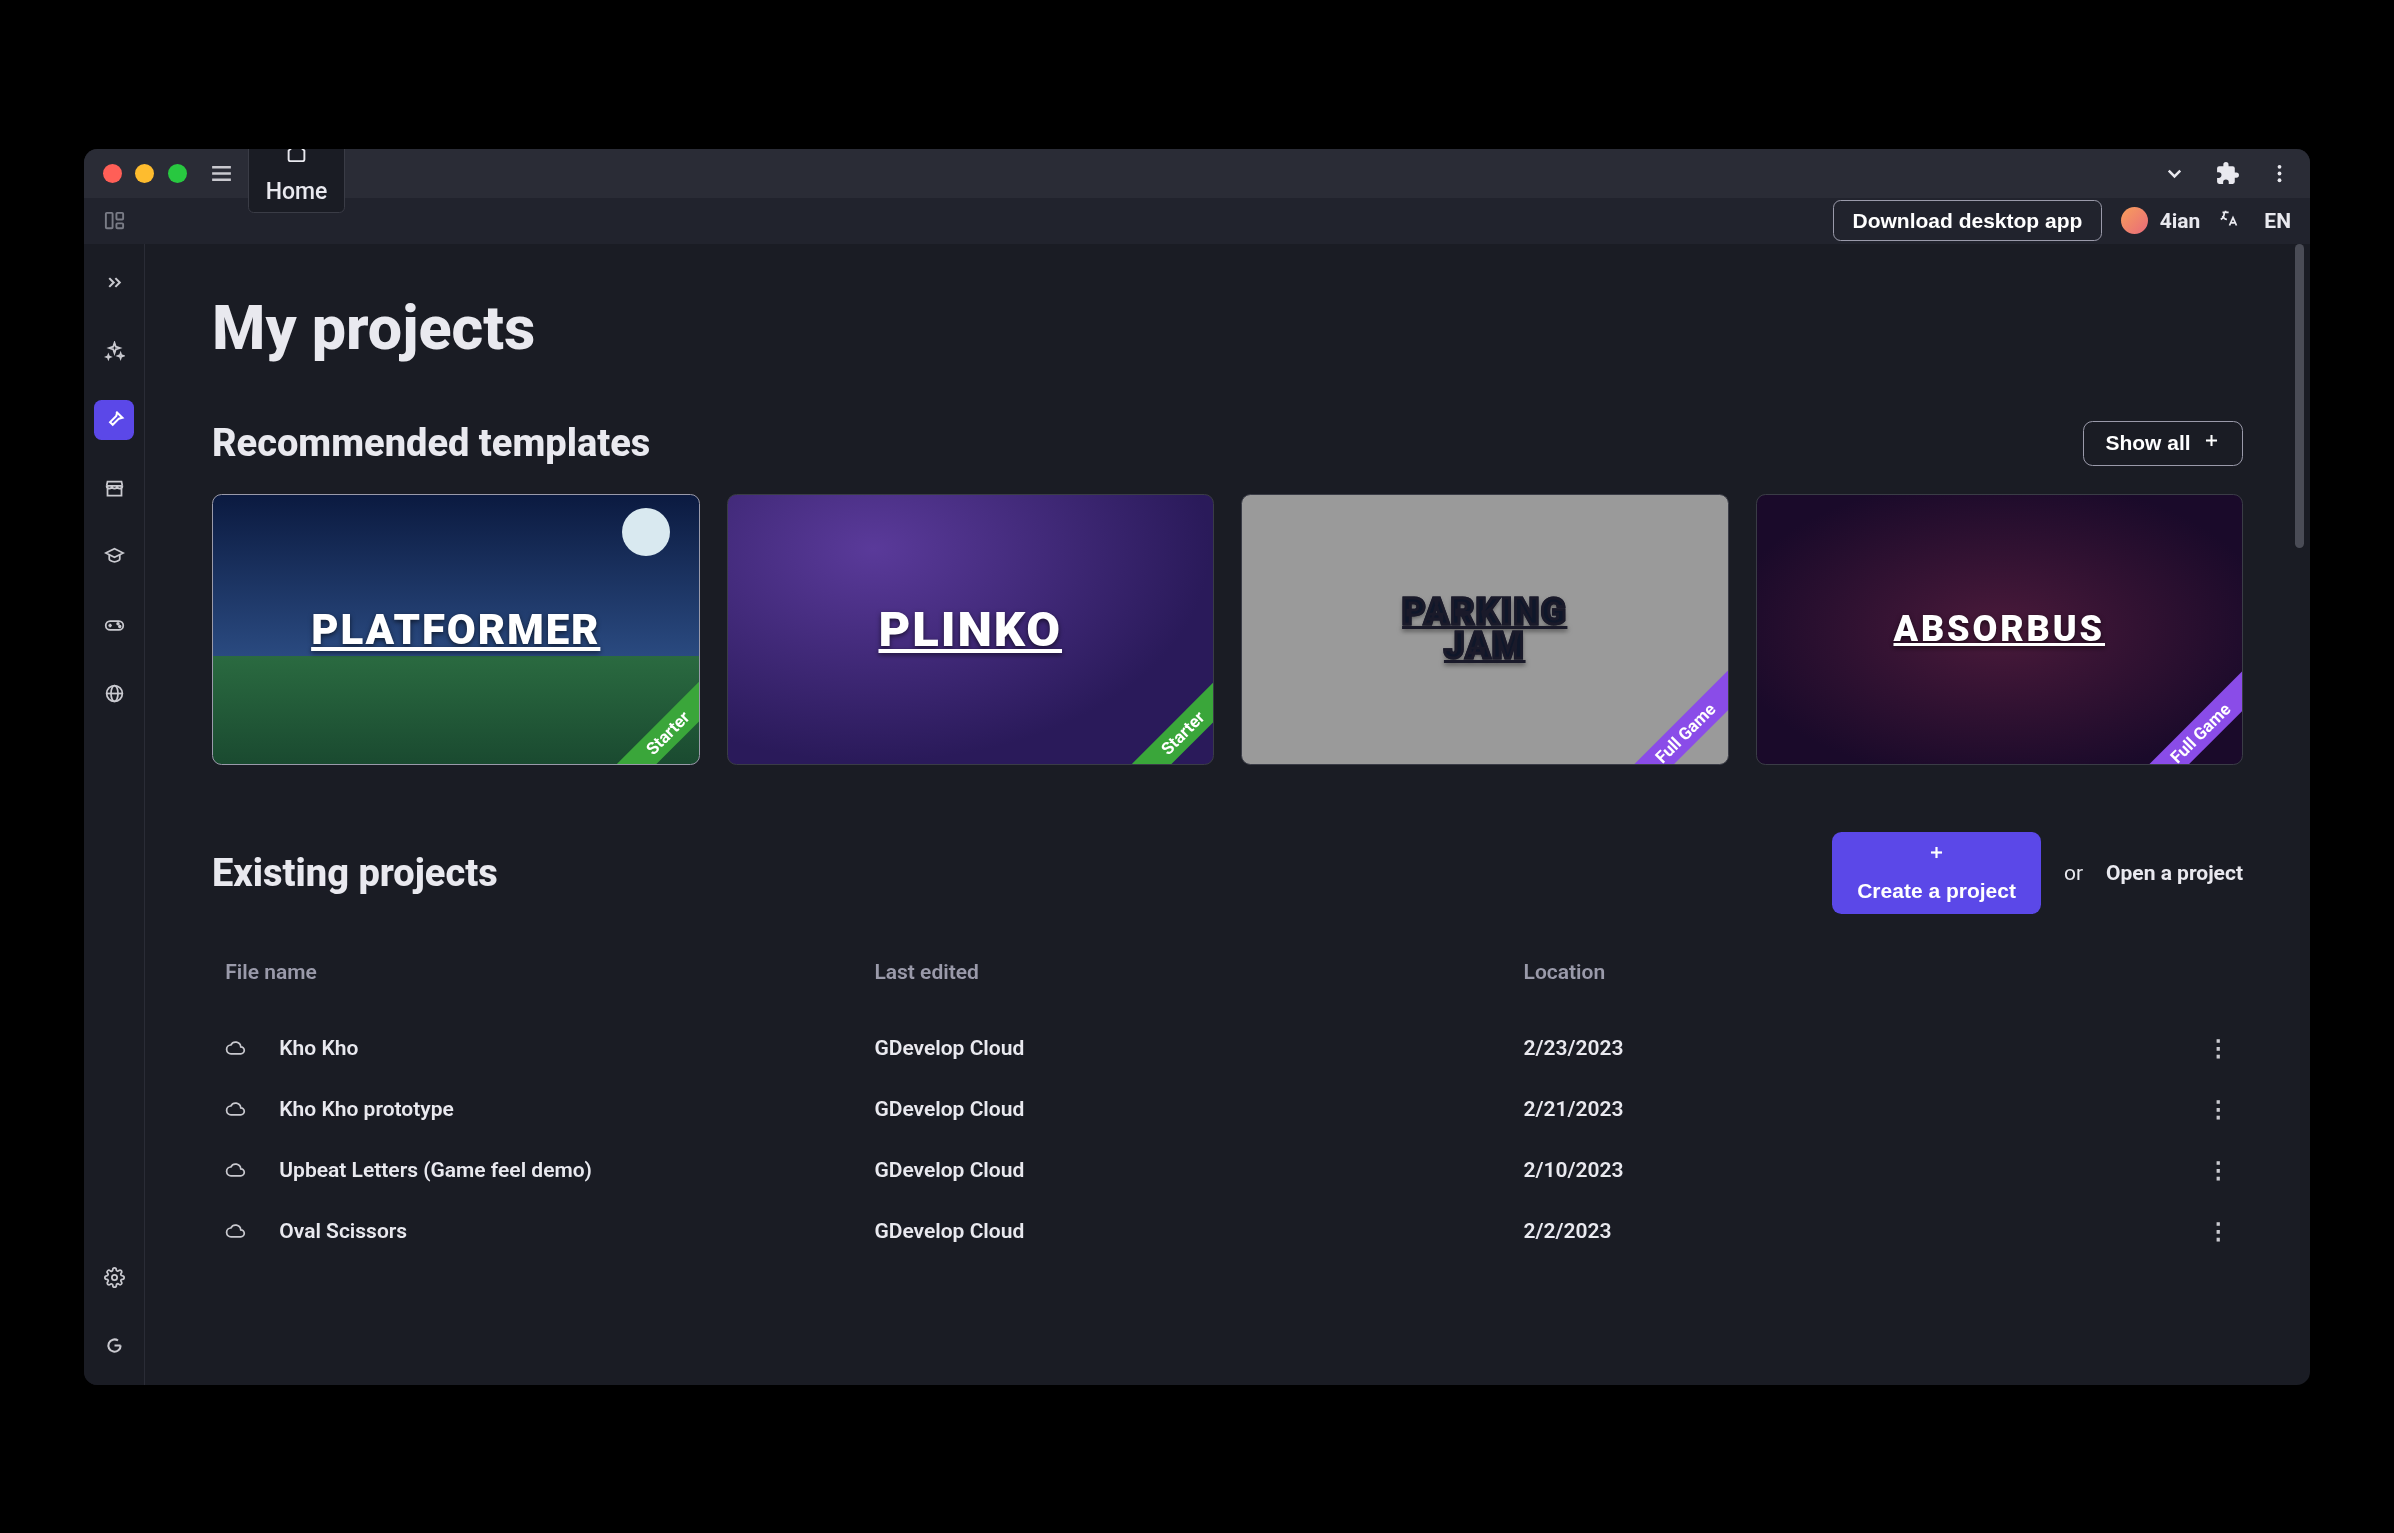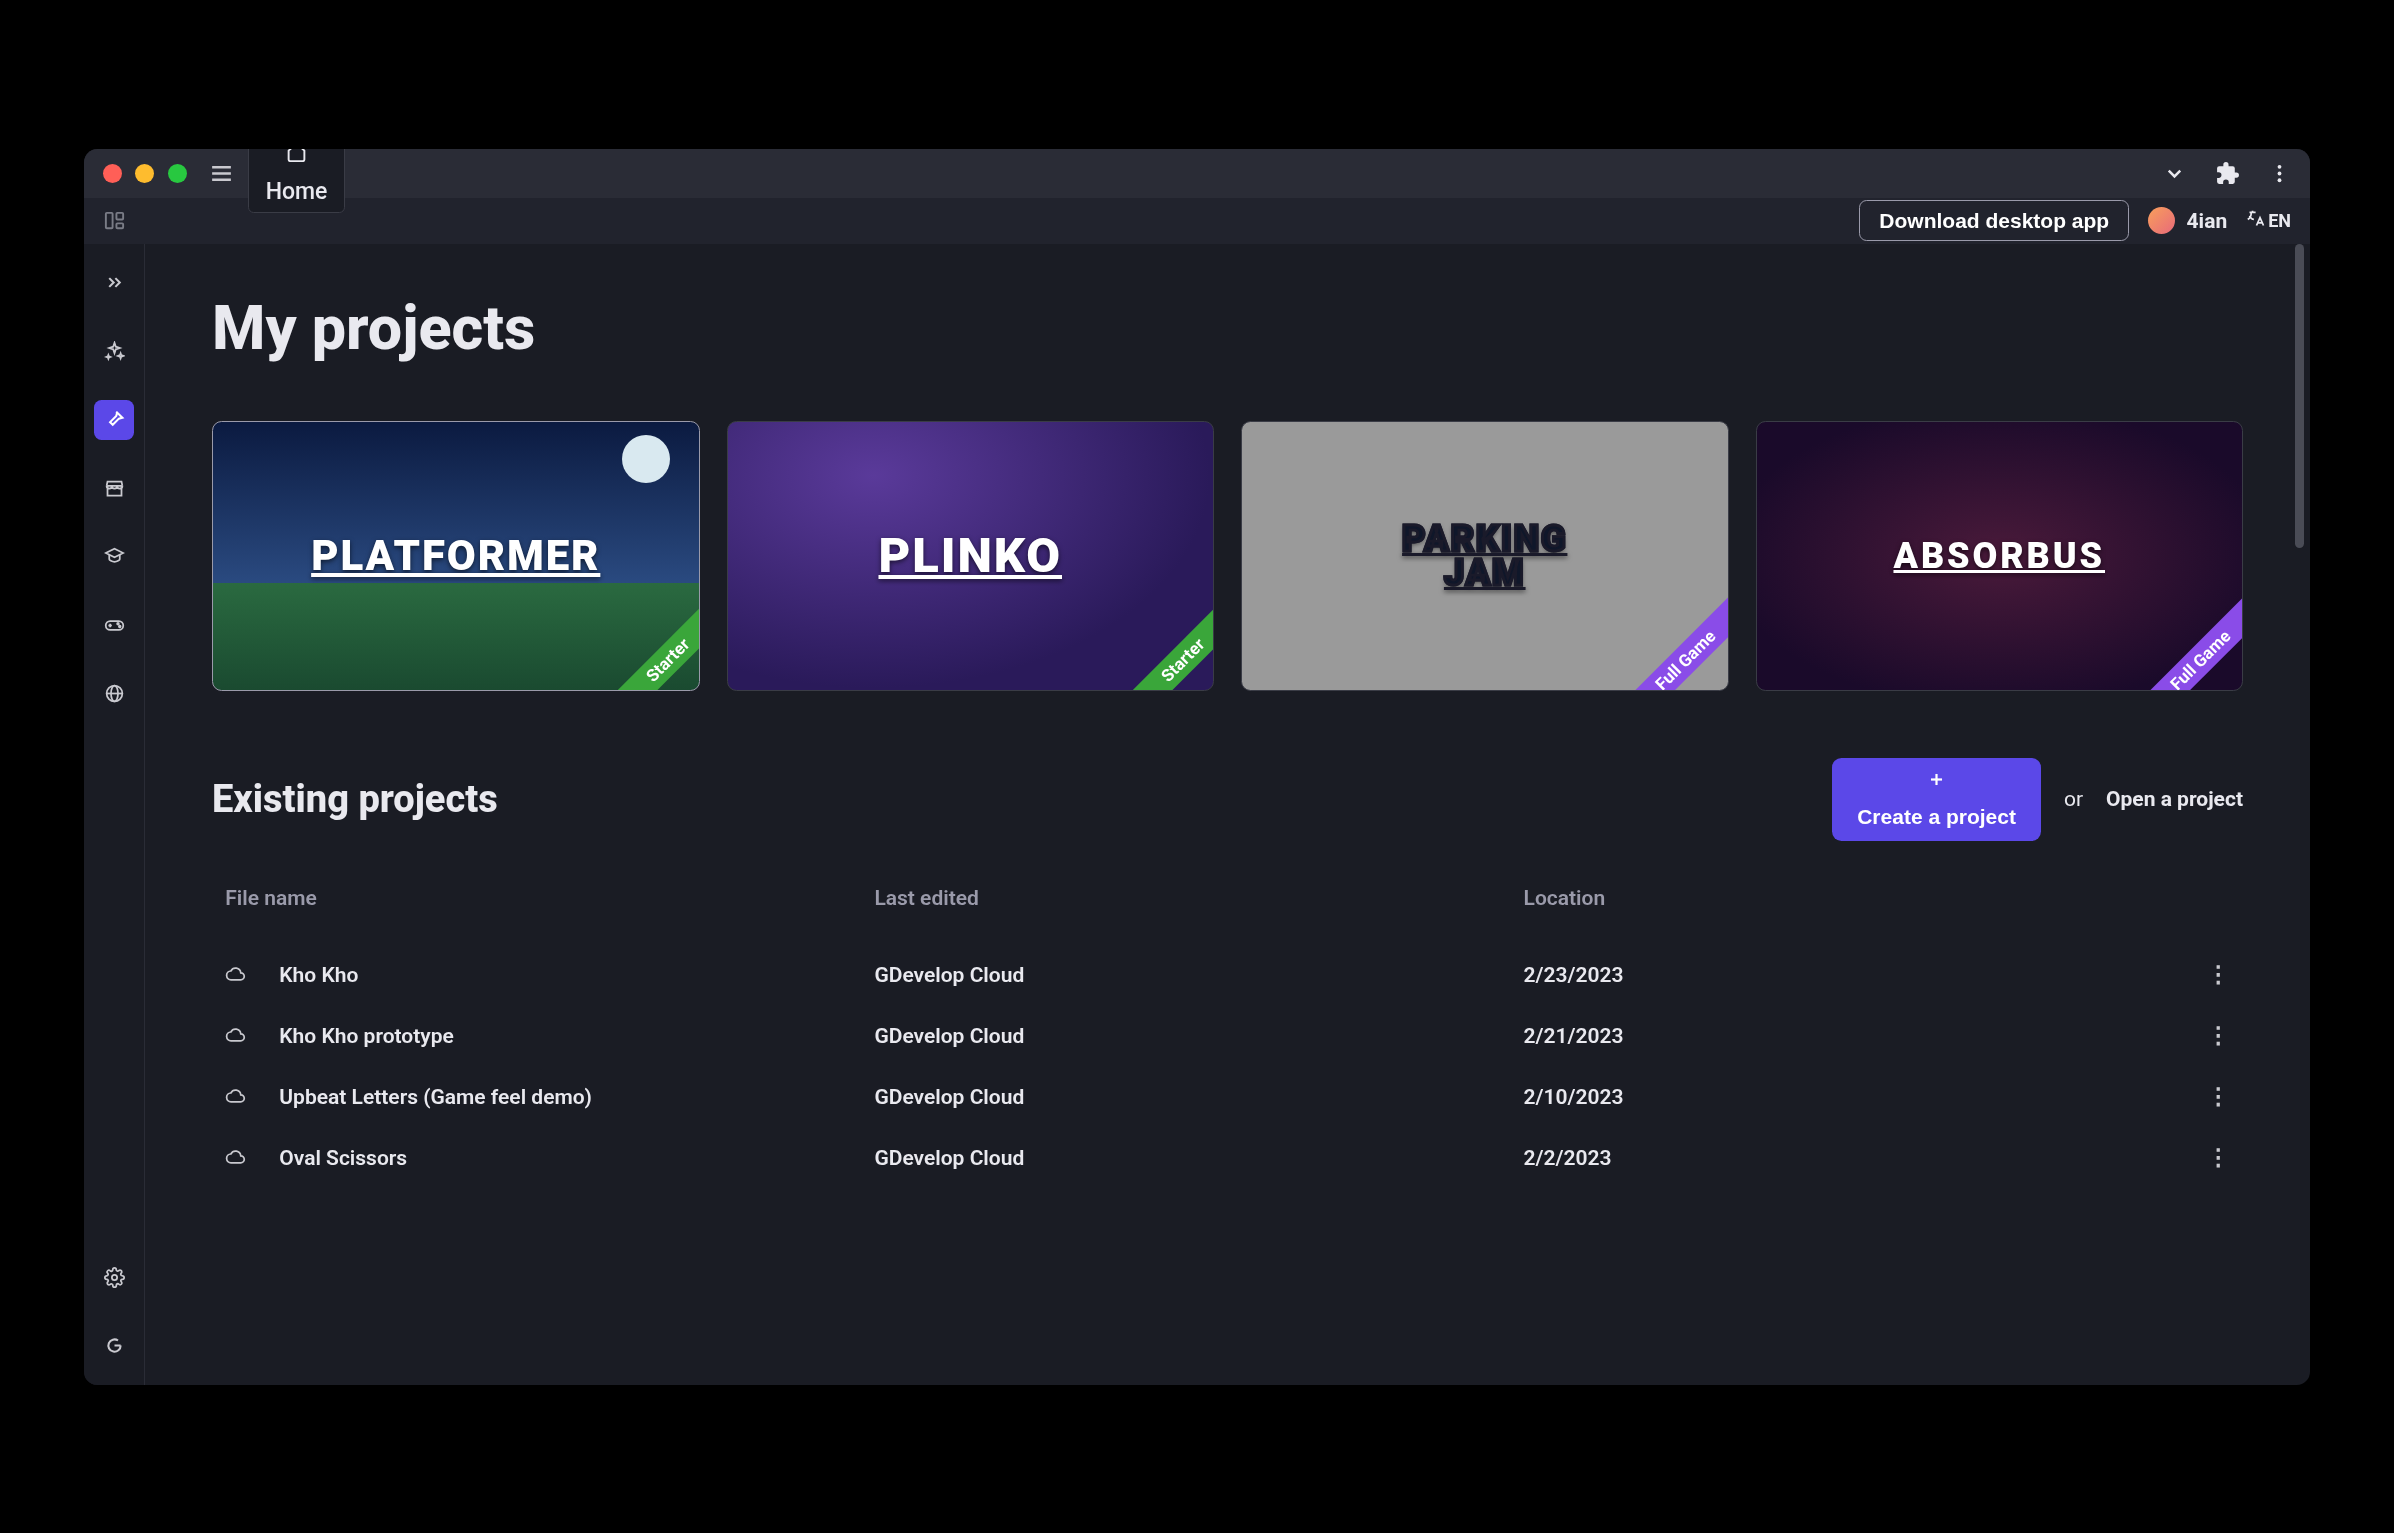--- a/index.html
+++ b/index.html
@@ -118,24 +118,24 @@
       background: linear-gradient(135deg, #f89f5b, #e86a7a);
     }
     .username {
       font-size: 21px;
       font-weight: 700;
       color: #e9e9ef;
     }
     .lang-toggle {
       display: flex;
       align-items: center;
-      gap: 1px;
-      cursor: pointer;
-      color: #e9e9ef;
-      font-size: 18px;
+      gap: 24px;
+      cursor: pointer;
+      color: #e9e9ef;
+      font-size: 21px;
       font-weight: 700;
     }
     
     .body {
       display: flex;
       min-height: 1141px;
     }
     .sidebar {
       width: 61px;
       background: #1a1c24;
@@ -489,20 +489,32 @@
             <polyline points="12 12 19 12"></polyline>
           </svg>
       </div>
     </div>
 
     <div class="main">
       <div class="scroll-indicator"></div>
 
       <h1 class="page-title">My projects</h1>
 
+      <div class="section-header">
+        <div class="section-title">Recommended templates</div>
+        <button class="show-all-btn">
+          <span>Show all</span>
+          <span>
+            <svg width="19" height="19" viewBox="0 0 24 24" fill="none" stroke="currentColor" stroke-width="2.6">
+                <line x1="12" y1="5" x2="12" y2="19"></line>
+                <line x1="5" y1="12" x2="19" y2="12"></line>
+              </svg>
+          </span>
+        </button>
+      </div>
 
       <div class="templates-row" id="templates-row">
           <div class="template-card tpl-platformer">
             <div class="template-overlay" style="white-space: pre-line;">PLATFORMER</div>
             <div class="ribbon starter">Starter</div>
           </div>
           <div class="template-card tpl-plinko">
             <div class="template-overlay" style="white-space: pre-line;">PLINKO</div>
             <div class="ribbon starter">Starter</div>
           </div>

